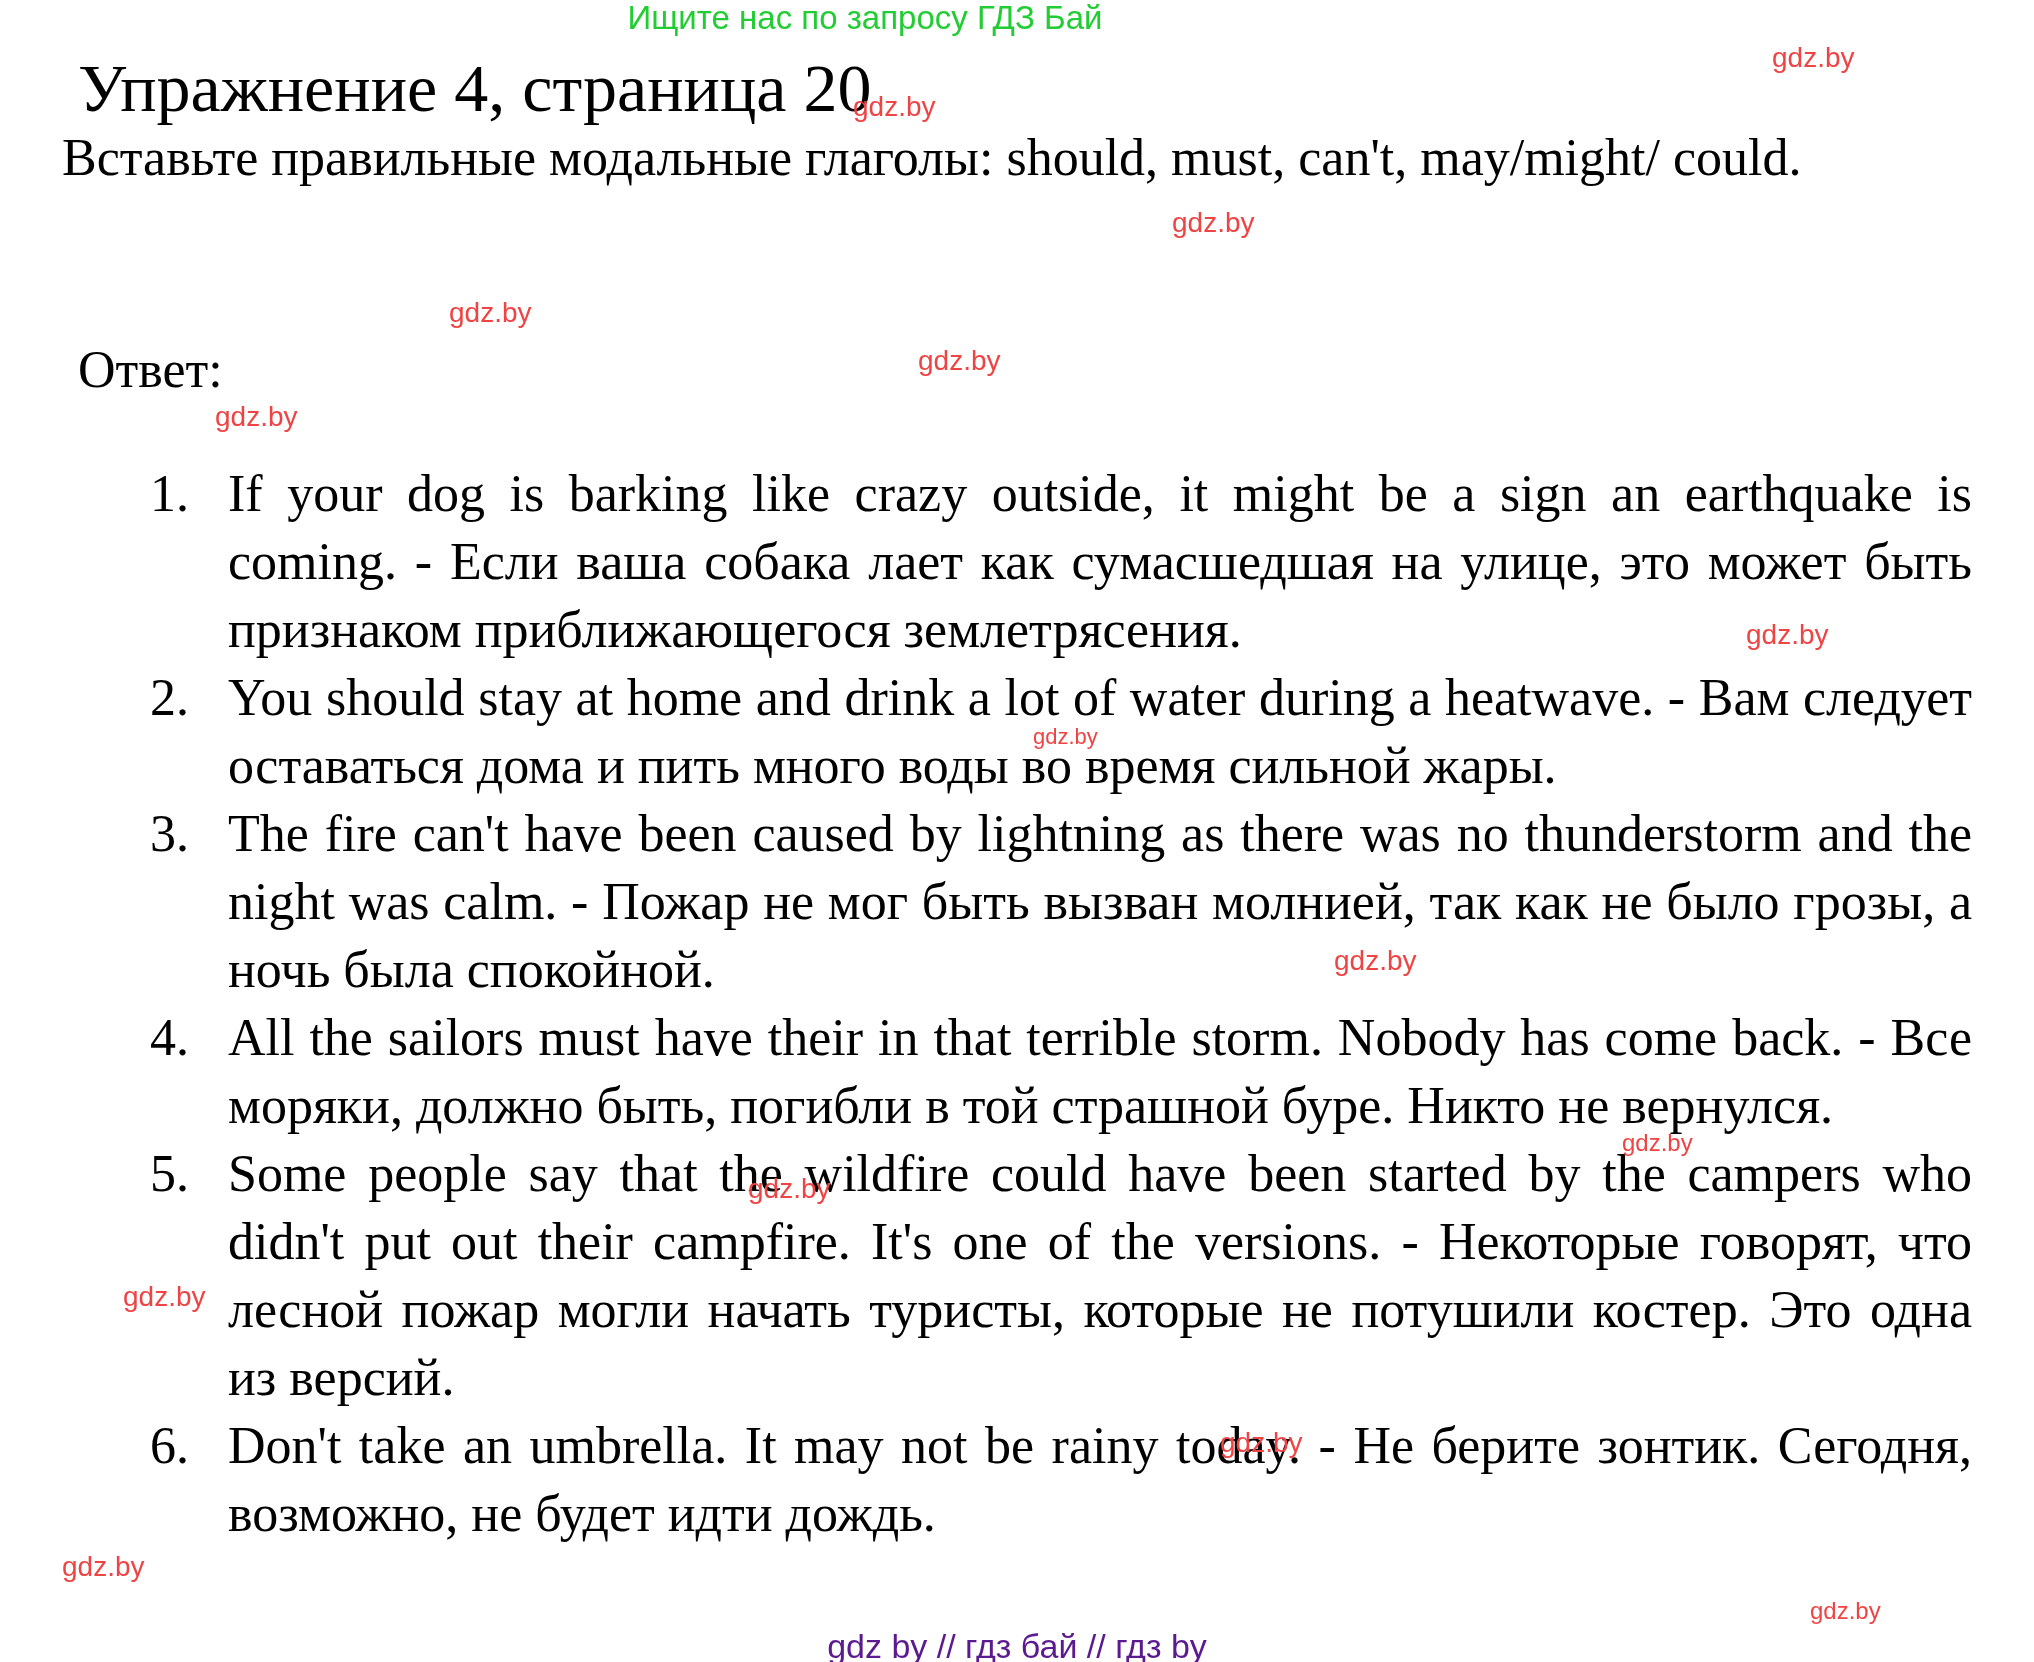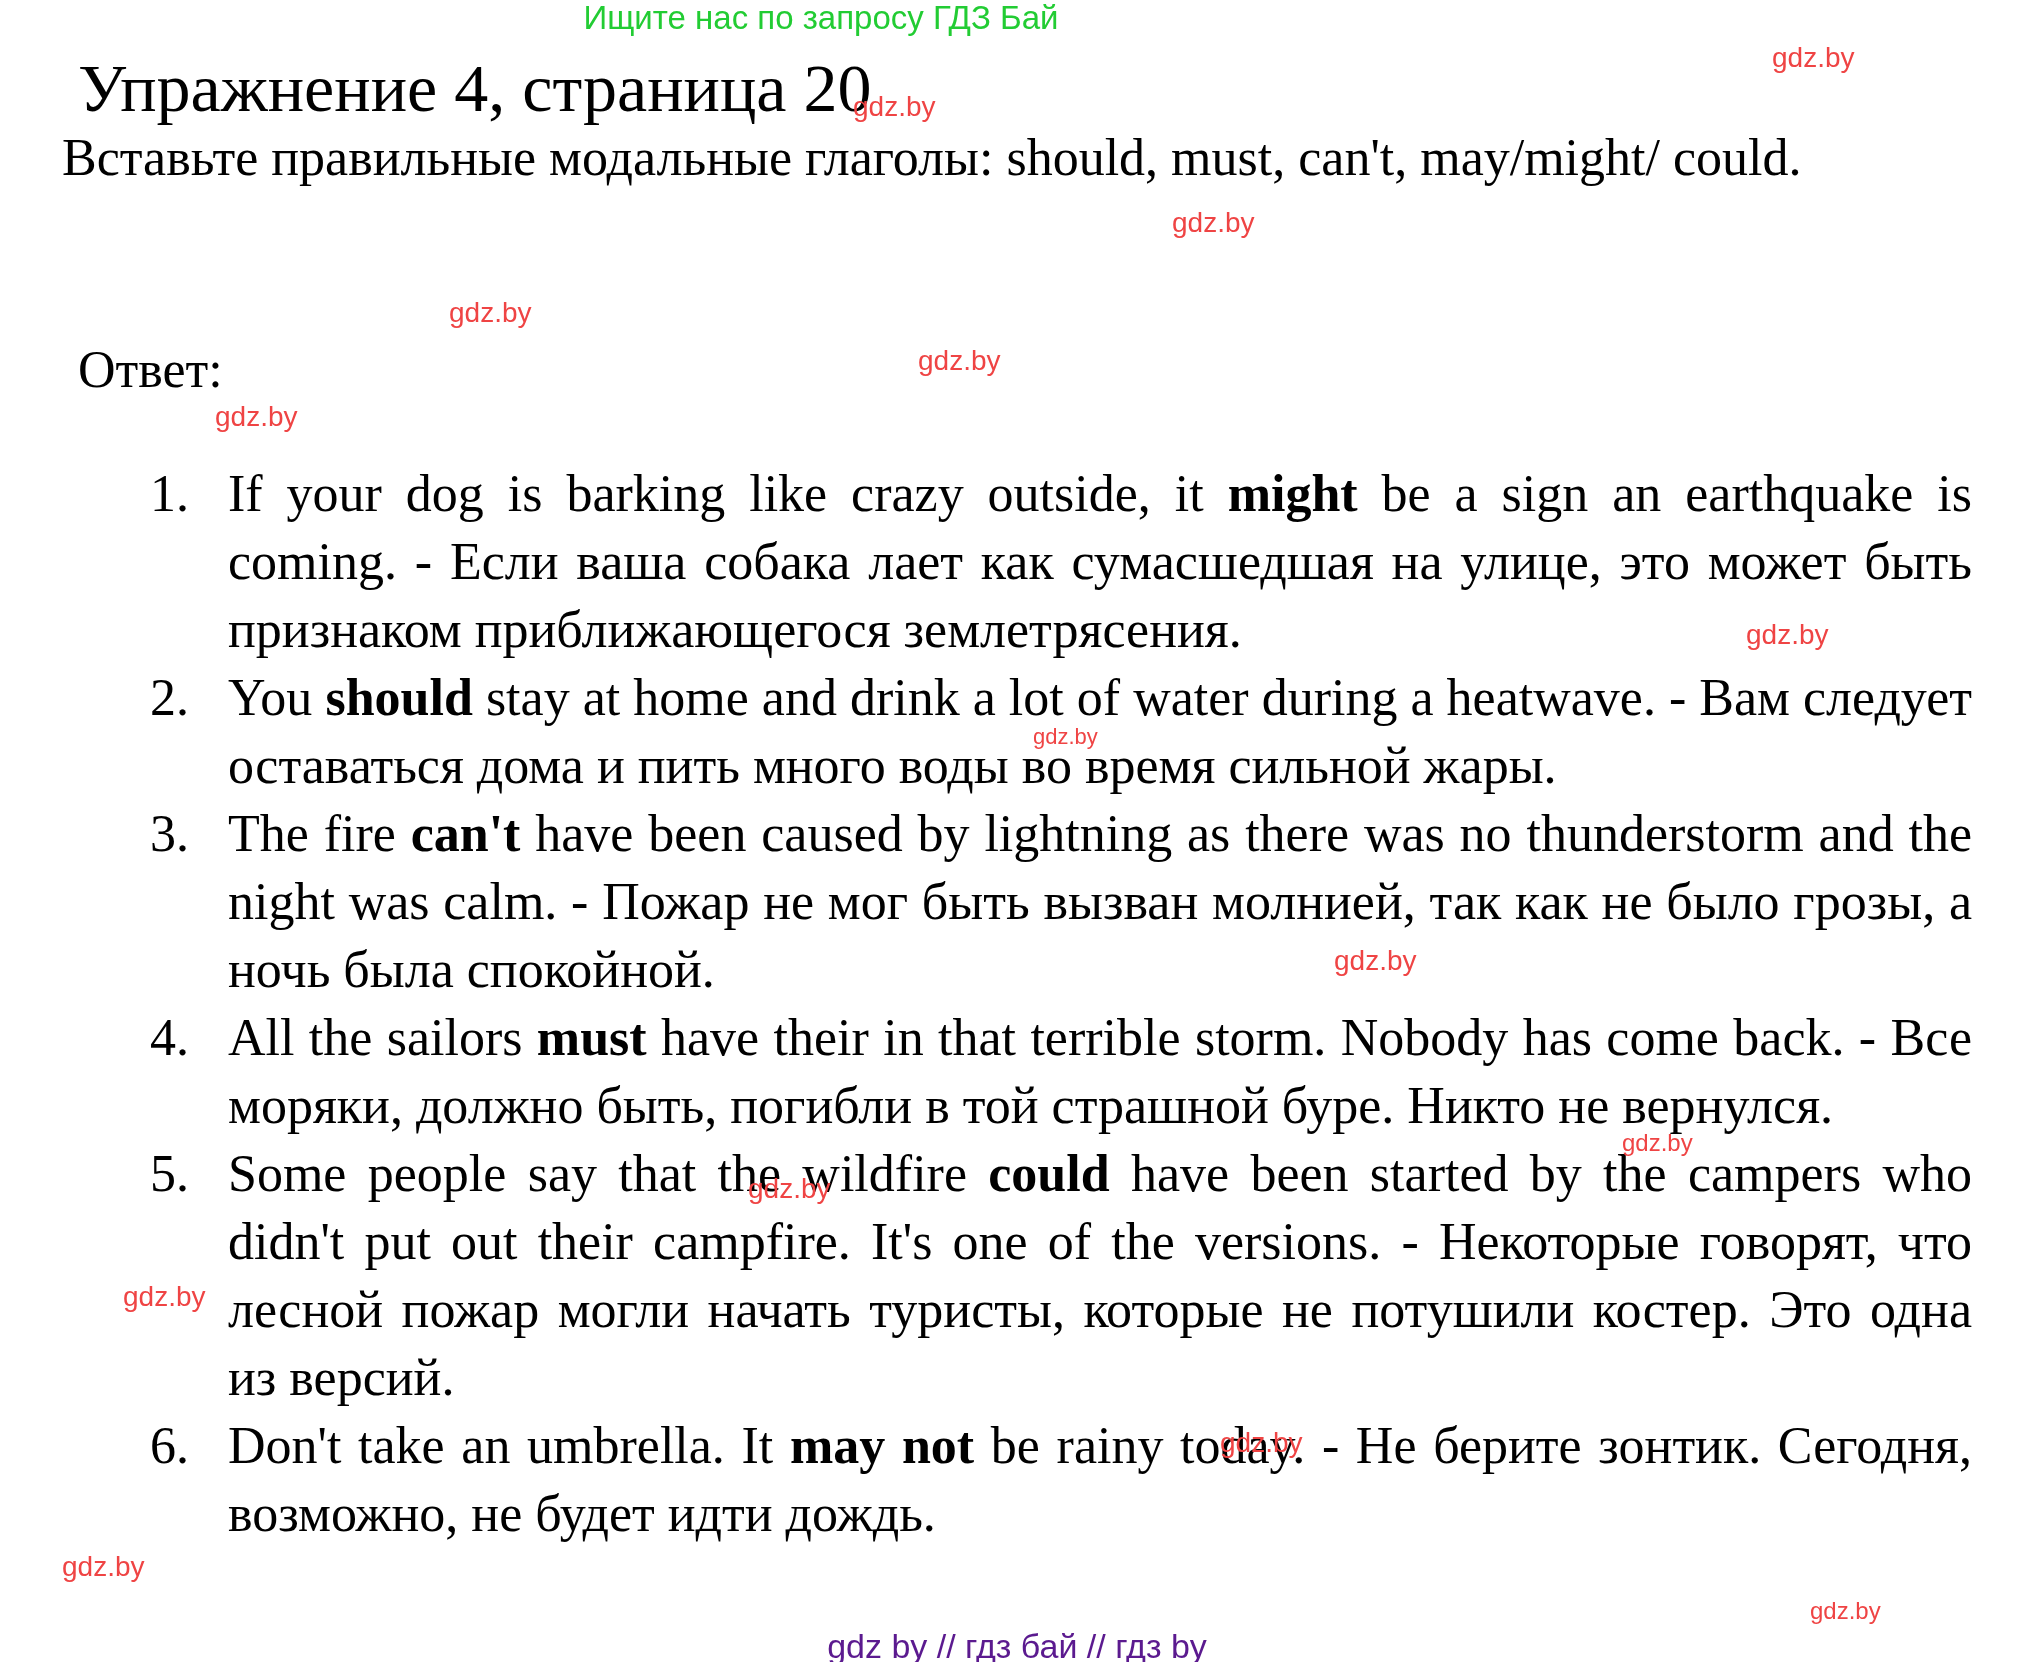--- a/index.html
+++ b/index.html
@@ -2,21 +2,21 @@
 <html><head>
   <meta charset="utf-8">
   <style>
     html, body { margin: 0; padding: 0; background: #ffffff; }
     body { width: 2034px; height: 1662px; position: relative; overflow: hidden; }
     .page { position: absolute; left: 0; top: 0; width: 2034px; height: 1662px; }
 
     .top-banner {
       position: absolute; left: 0; width: 1642px; top: 0; height: 36px;
       text-align: center; color: #22cc33;
-      font-family: "Liberation Sans", sans-serif; font-size: 33px; line-height: 36px;
+      font-family: "Liberation Sans", sans-serif; font-size: 33px; line-height: 36px; padding-left: 44px;
     }
     .title {
       position: absolute; left: 78px; top: 58px;
       font-family: "Liberation Serif", serif; font-weight: normal; font-size: 68px; line-height: 60px;
       color: #000;
     }
     .task {
       position: absolute; left: 62px; top: 124px; width: 1894px;
       font-family: "Liberation Serif", serif; font-size: 52px; line-height: 68px;
       text-align: justify; color: #000;
@@ -25,21 +25,21 @@
       position: absolute; left: 78px; top: 326px;
       font-family: "Liberation Serif", serif; font-size: 52px; line-height: 64px; color: #000; margin-top: 12px;
     }
     .answers {
       position: absolute; left: 150px; top: 460px; width: 1822px;
       margin: 0; padding: 0; list-style: none;
       font-family: "Liberation Serif", serif; font-size: 52px; line-height: 68px; color: #000;
     }
     .answer-item { position: relative; padding-left: 78px; text-align: justify; text-align-last: left; }
     .answer-num { position: absolute; left: 0; top: 0; }
-    .answer-item b { font-weight: bold; margin-top: 44px; }
+    .answer-item b { font-weight: normal; margin-top: 44px; }
 
     .wm {
       position: absolute; font-family: "Liberation Sans", sans-serif;
       font-size: 28px; line-height: 30px; color: #ef4444;
     }
     .footer {
       position: absolute; left: 0; width: 2034px; top: 1630px; height: 32px;
       text-align: center; color: #5b1a8f;
       font-family: "Liberation Sans", sans-serif; font-size: 34px; line-height: 32px;
     }

